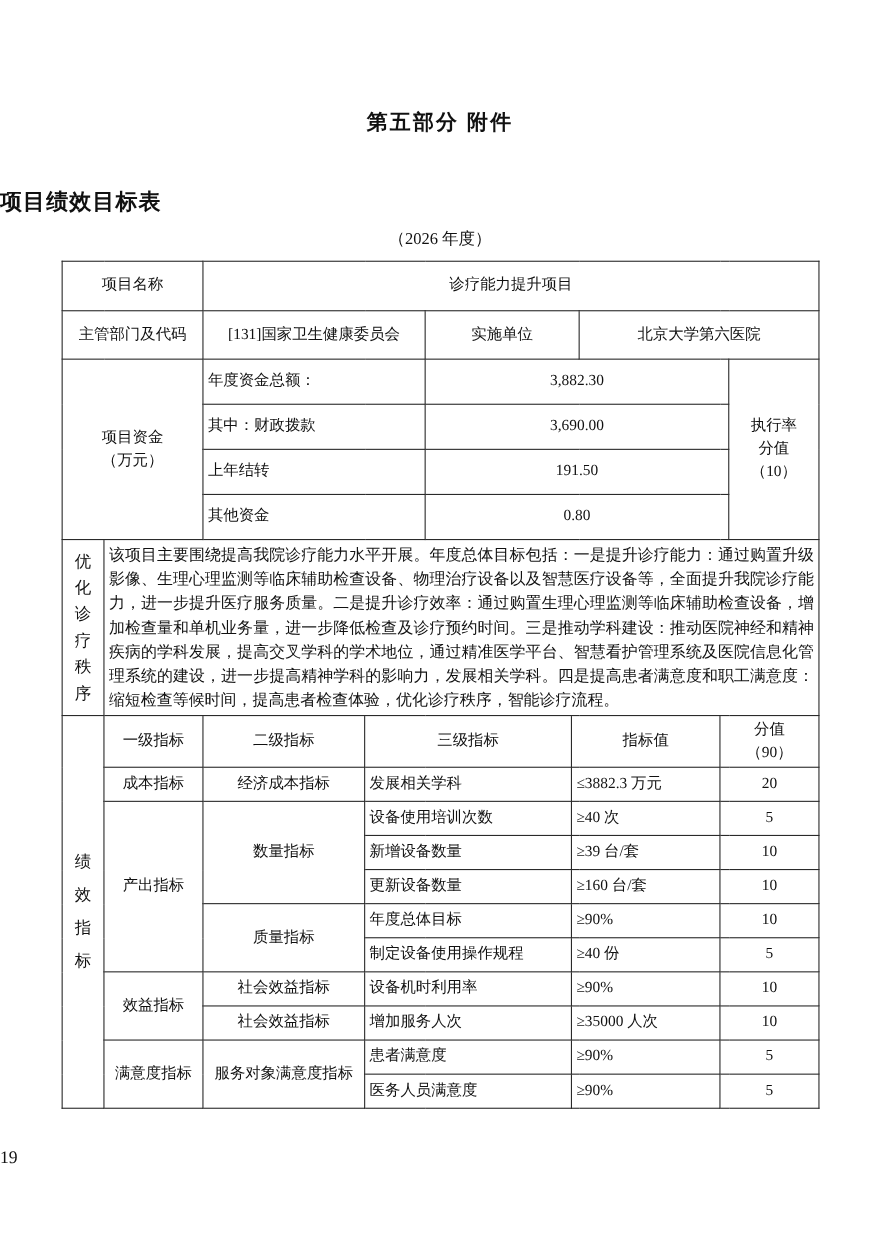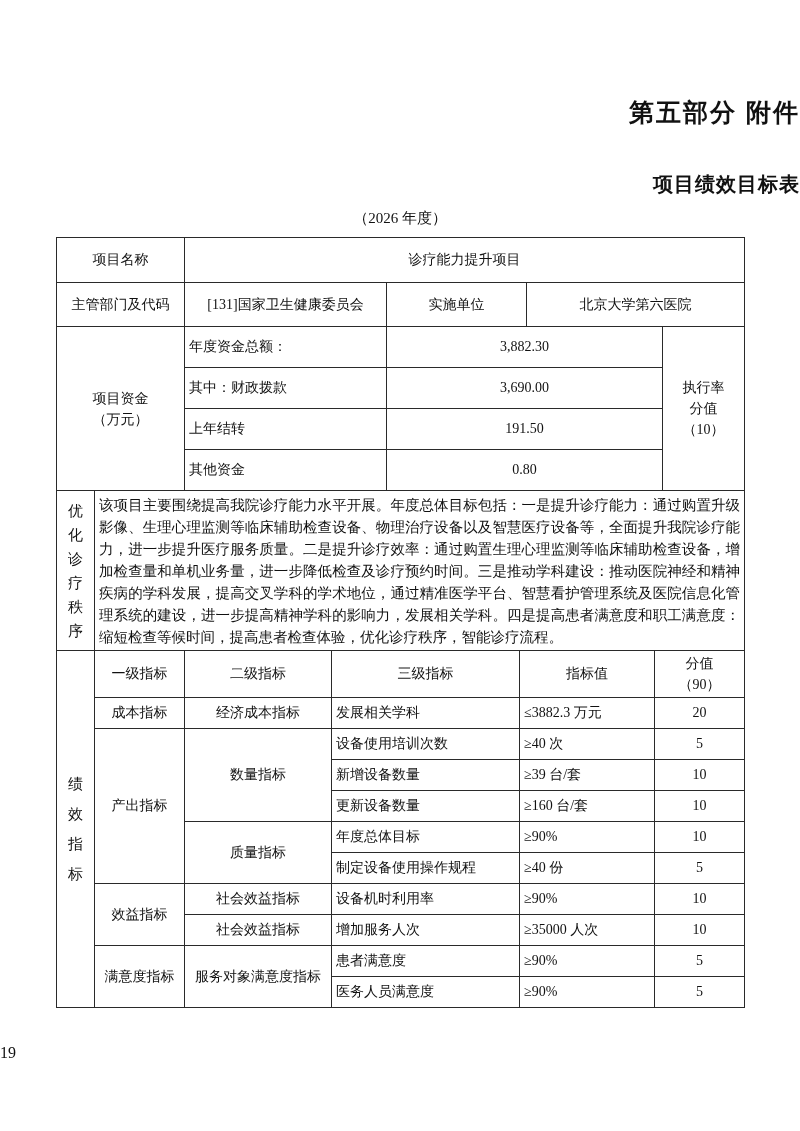--- a/index.html
+++ b/index.html
@@ -6,30 +6,30 @@
   html, body { width: 800px; background: #ffffff; }
   body {
     height: 1131px;
     position: relative;
     font-family: "Liberation Serif", "DejaVu Serif", serif;
     color: #111;
     overflow: hidden;
   }
   .part-title {
     margin-top: 97px;
-    text-align: right;
+    text-align: center;
     font-family: "Liberation Sans", "DejaVu Sans", sans-serif;
     font-weight: bold;
-    font-size: 25px;
+    font-size: 19px;
     line-height: 30px;
     letter-spacing: 2px;
   }
   .table-title {
     margin-top: 45px;
-    text-align: right;
+    text-align: left;
     font-family: "Liberation Sans", "DejaVu Sans", sans-serif;
     font-weight: bold;
     font-size: 20px;
     line-height: 24px;
     letter-spacing: 1px;
   }
   .year-caption {
     margin-top: 13px;
     text-align: center;
     font-size: 15px;

